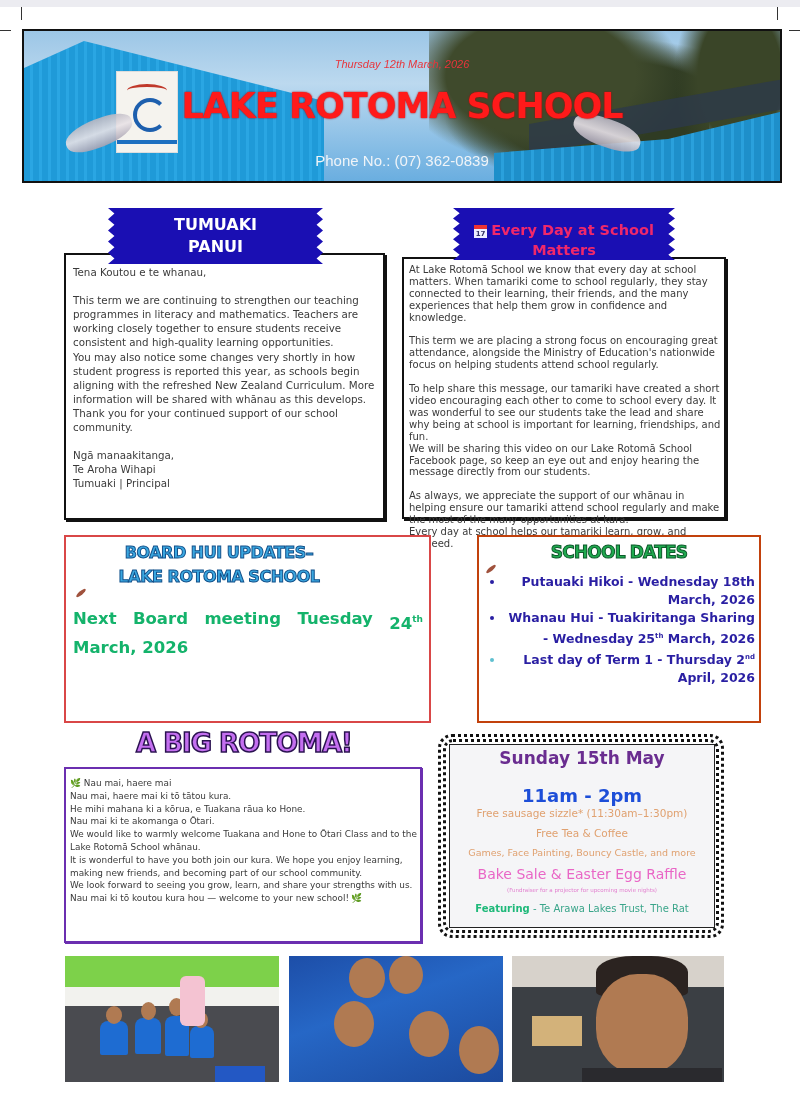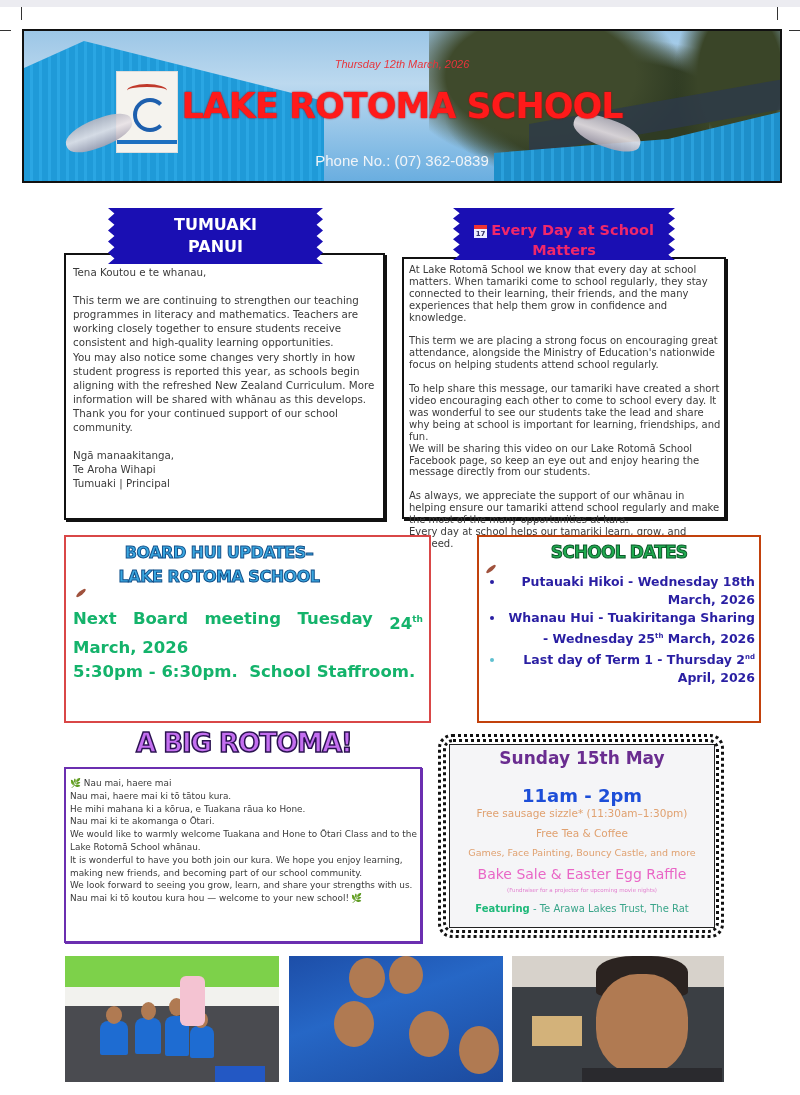--- a/index.html
+++ b/index.html
@@ -136,21 +136,20 @@
   <div class="feather" style="left:9px;top:54px;"></div>
   <div class="board-body">
     <div class="just">
       <span>Next</span>
       <span>Board</span>
       <span>meeting</span>
       <span>Tuesday</span>
       <span><span>24</span><sup style="font-size:9px;">th</sup></span>
     </div>
     <div>March, 2026</div>
-    <div style="white-space:pre;">5:30pm - 6:30pm.  School Staffroom.</div>
   </div>
 </div>
 
 <div class="dates panel">
   <div class="dates-title">SCHOOL DATES</div>
   <div class="feather" style="left:6px;top:30px;"></div>
   <ul>
     <li>Putauaki Hikoi - Wednesday 18th March, 2026</li>
     <li><span>Whanau Hui - Tuakiritanga Sharing - Wednesday 25</span><sup style="font-size:7px;">th</sup><span> March, 2026</span></li>
     <li class="teal"><span>Last day of Term 1 - Thursday 2</span><sup style="font-size:7px;">nd</sup><span> April, 2026</span></li>

